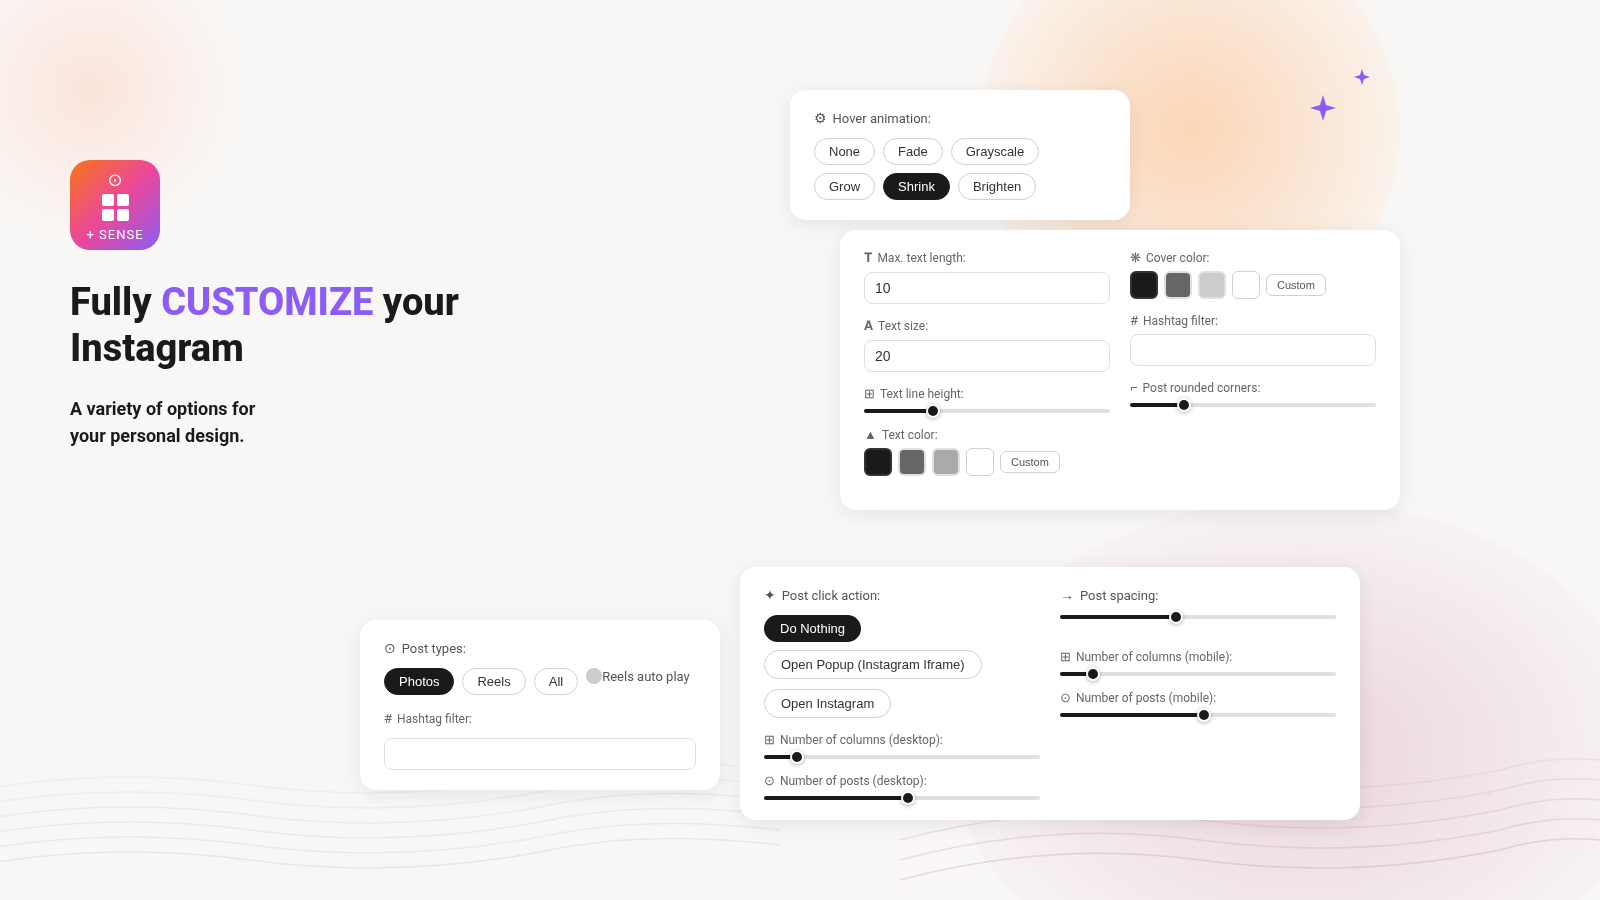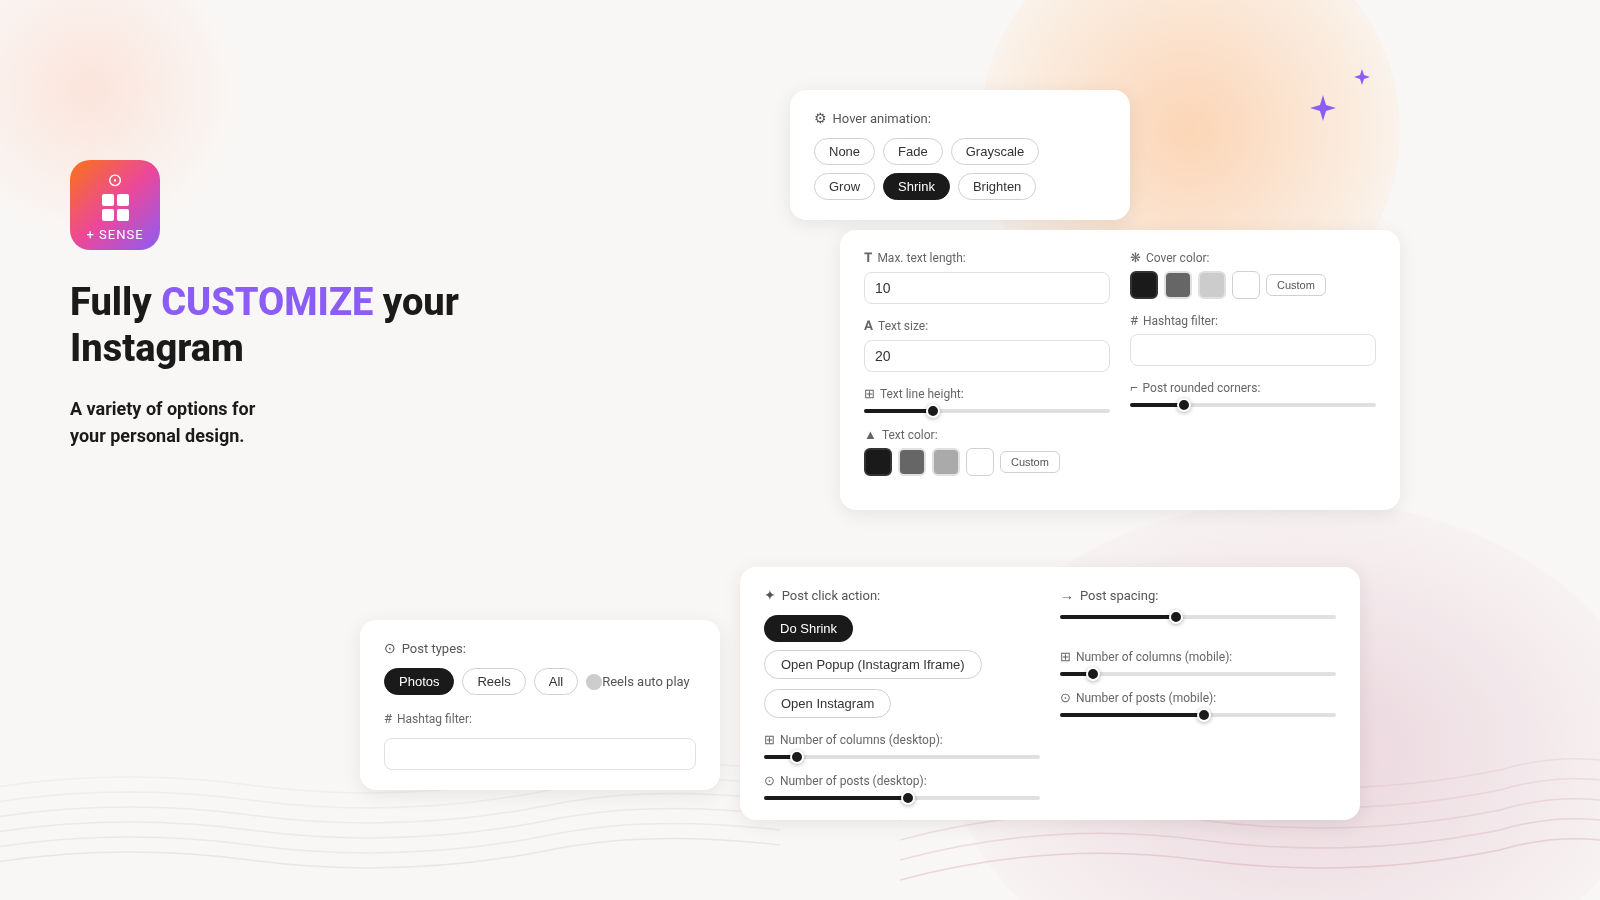--- a/index.html
+++ b/index.html
@@ -510,21 +510,21 @@
       </div>
     </div>
   </div>
 </div>
 
 <div class="card post-types-card">
   <div class="card-section-title">
     <span class="card-icon">⊙</span>
     <span>Post types:</span>
   </div>
-  <div style="display:flex; align-items:center; gap:8px; margin-bottom:16px;">
+  <div style="display:flex; align-items:flex-start; gap:8px; margin-bottom:16px;">
     <button class="btn-option active">Photos</button>
     <button class="btn-option">Reels</button>
     <button class="btn-option">All</button>
     <div class="toggle-row">
       <span style="display:inline-block; width:16px; height:16px; background:#ccc; border-radius:50%;"></span>
       <span style="font-size:13px; color:#555;">Reels auto play</span>
     </div>
   </div>
   <div class="field-label">
     <span class="field-label-icon">#</span>
@@ -535,21 +535,21 @@
 
 <div class="card post-action-card">
   <div class="post-action-grid">
 
     <div>
       <div class="card-section-title">
         <span class="card-icon">✦</span>
         <span>Post click action:</span>
       </div>
       <div class="button-group" style="margin-bottom:10px;">
-        <button class="btn-dark">Do Shrink</button>
+        <button class="btn-dark">Do Nothing</button>
         <button class="btn-outline">Open Popup (Instagram Iframe)</button>
       </div>
       <button class="btn-outline">Open Instagram</button>
 
       
       <div style="margin-top:14px;">
         <div class="field-label">
           <span class="field-label-icon">⊞</span>
           <span>Number of columns (desktop):</span>
         </div>

